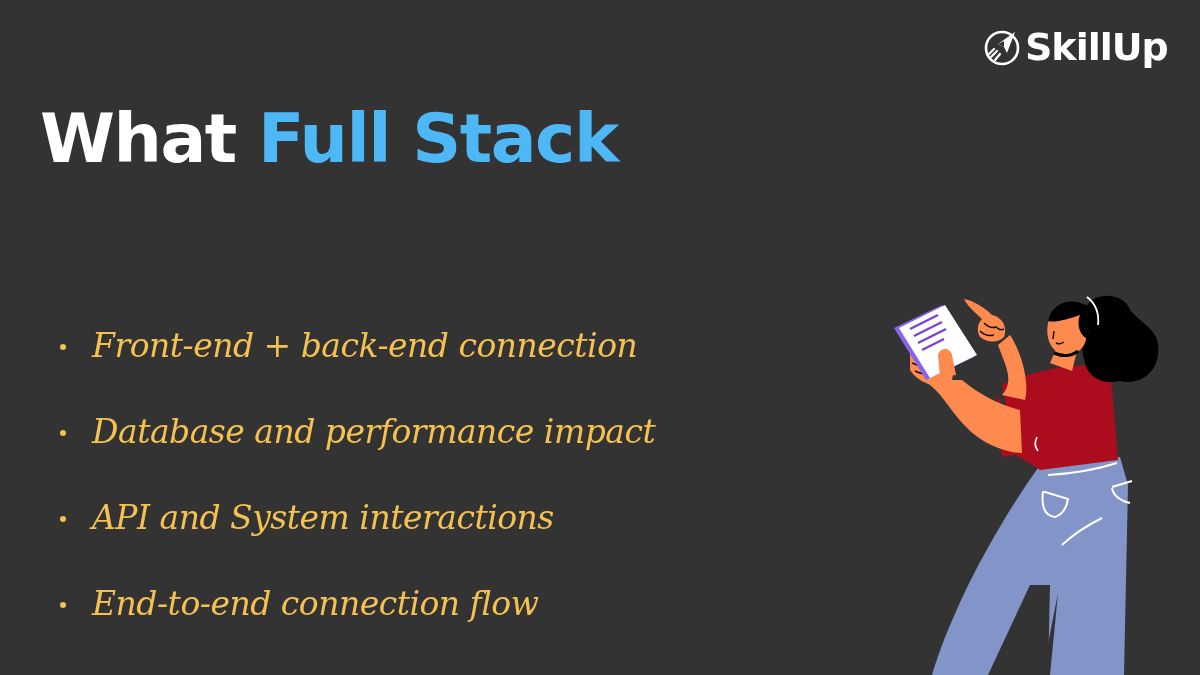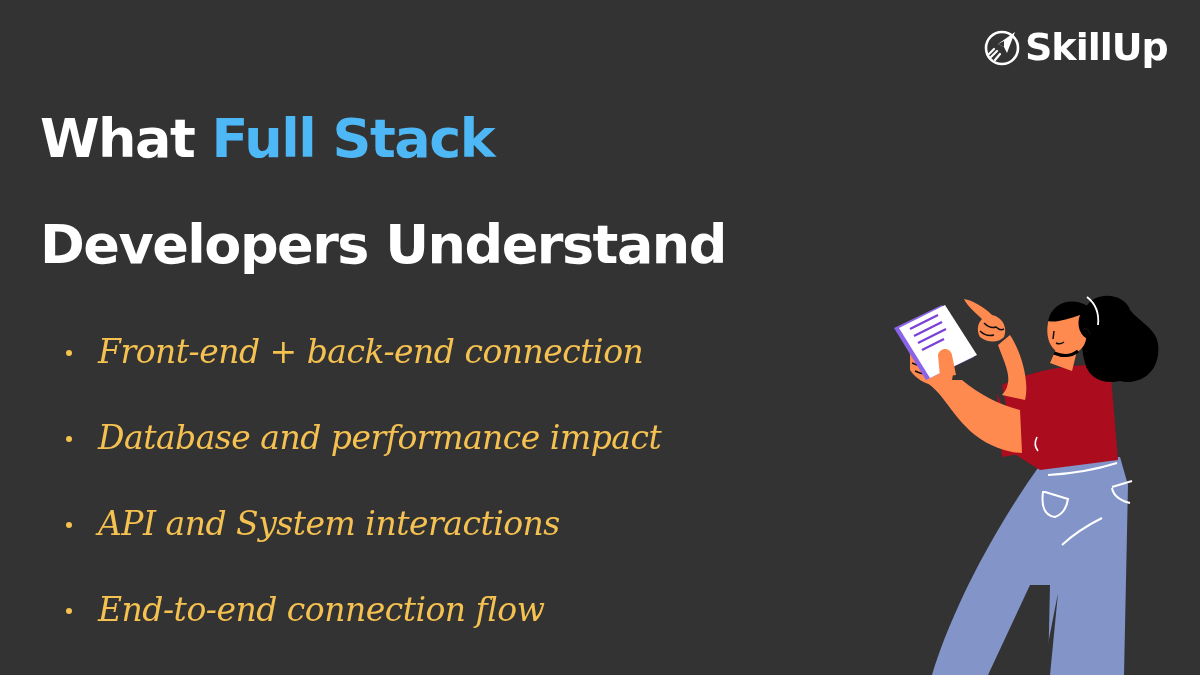--- a/index.html
+++ b/index.html
@@ -23,32 +23,32 @@
     font-family: "DejaVu Sans", sans-serif;
   }
 
   
   .title {
     position: absolute; left: 40px; top: 86px;
     margin: 0;
     color: #ffffff;
     font-family: "DejaVu Sans", sans-serif;
     font-weight: 700;
-    font-size: 54px;
+    font-size: 68px;
     line-height: 106px;
     letter-spacing: -1.5px;
     white-space: nowrap;
   }
   .title .accent { color: #4db8f5; }
   .title-line { display: block; }
 
   
   .bullets {
     position: absolute; left: 60px; top: 302px;
-    margin: 6px; padding: 0; list-style: none;
+    margin: 0; padding: 0; list-style: none;
   }
   .bullet {
     display: flex; align-items: center;
     height: 86px;
     color: #f5c150;
     font-family: "DejaVu Serif", serif;
     font-style: italic;
     font-size: 33px;
     letter-spacing: -0.5px;
     white-space: nowrap;
@@ -79,21 +79,20 @@
         <line x1="15" y1="24" x2="9" y2="30" stroke="#fff" stroke-width="2.2" stroke-linecap="round"></line>
         <line x1="18" y1="27" x2="13" y2="33" stroke="#fff" stroke-width="2.2" stroke-linecap="round"></line>
         <line x1="12" y1="22" x2="7" y2="27" stroke="#fff" stroke-width="2.2" stroke-linecap="round"></line>
       </svg>
     </span>
     <span class="logo-text">SkillUp</span>
   </div>
 
   <h1 class="title">
     <span class="title-line"><span>What </span><span class="accent">Full Stack</span></span>
-    <span class="title-line">Developers Understand</span>
   </h1>
 
   <ul class="bullets">
     <li class="bullet">
       <span class="bullet-dot"></span>
       <span>Front-end + back-end connection</span>
     </li>
     <li class="bullet">
       <span class="bullet-dot"></span>
       <span>Database and performance impact</span>

